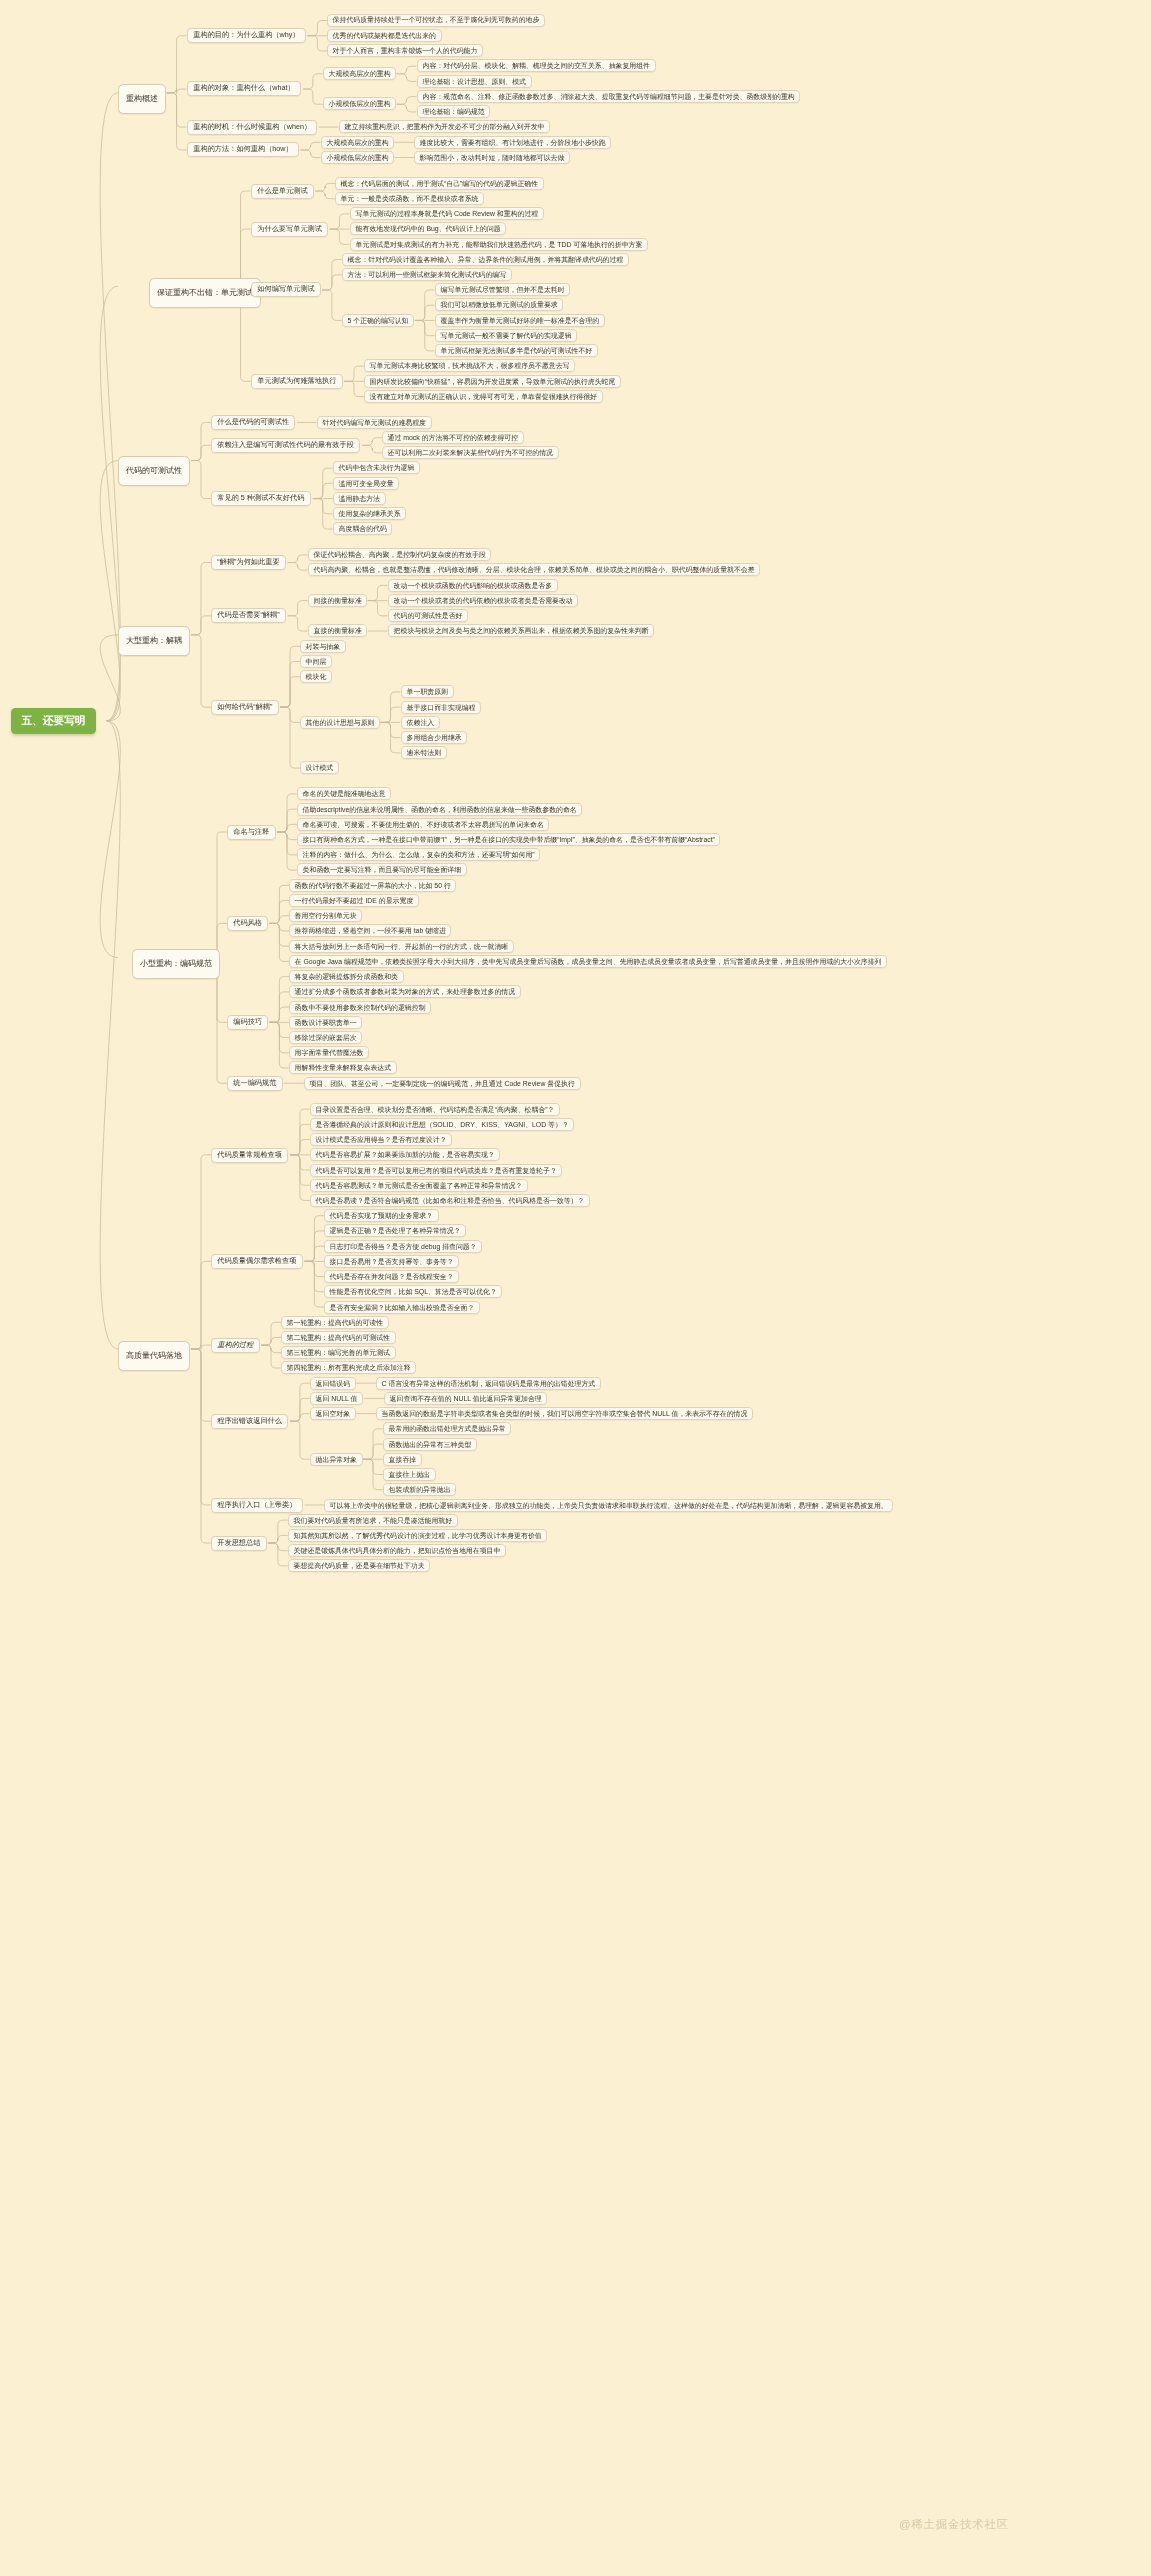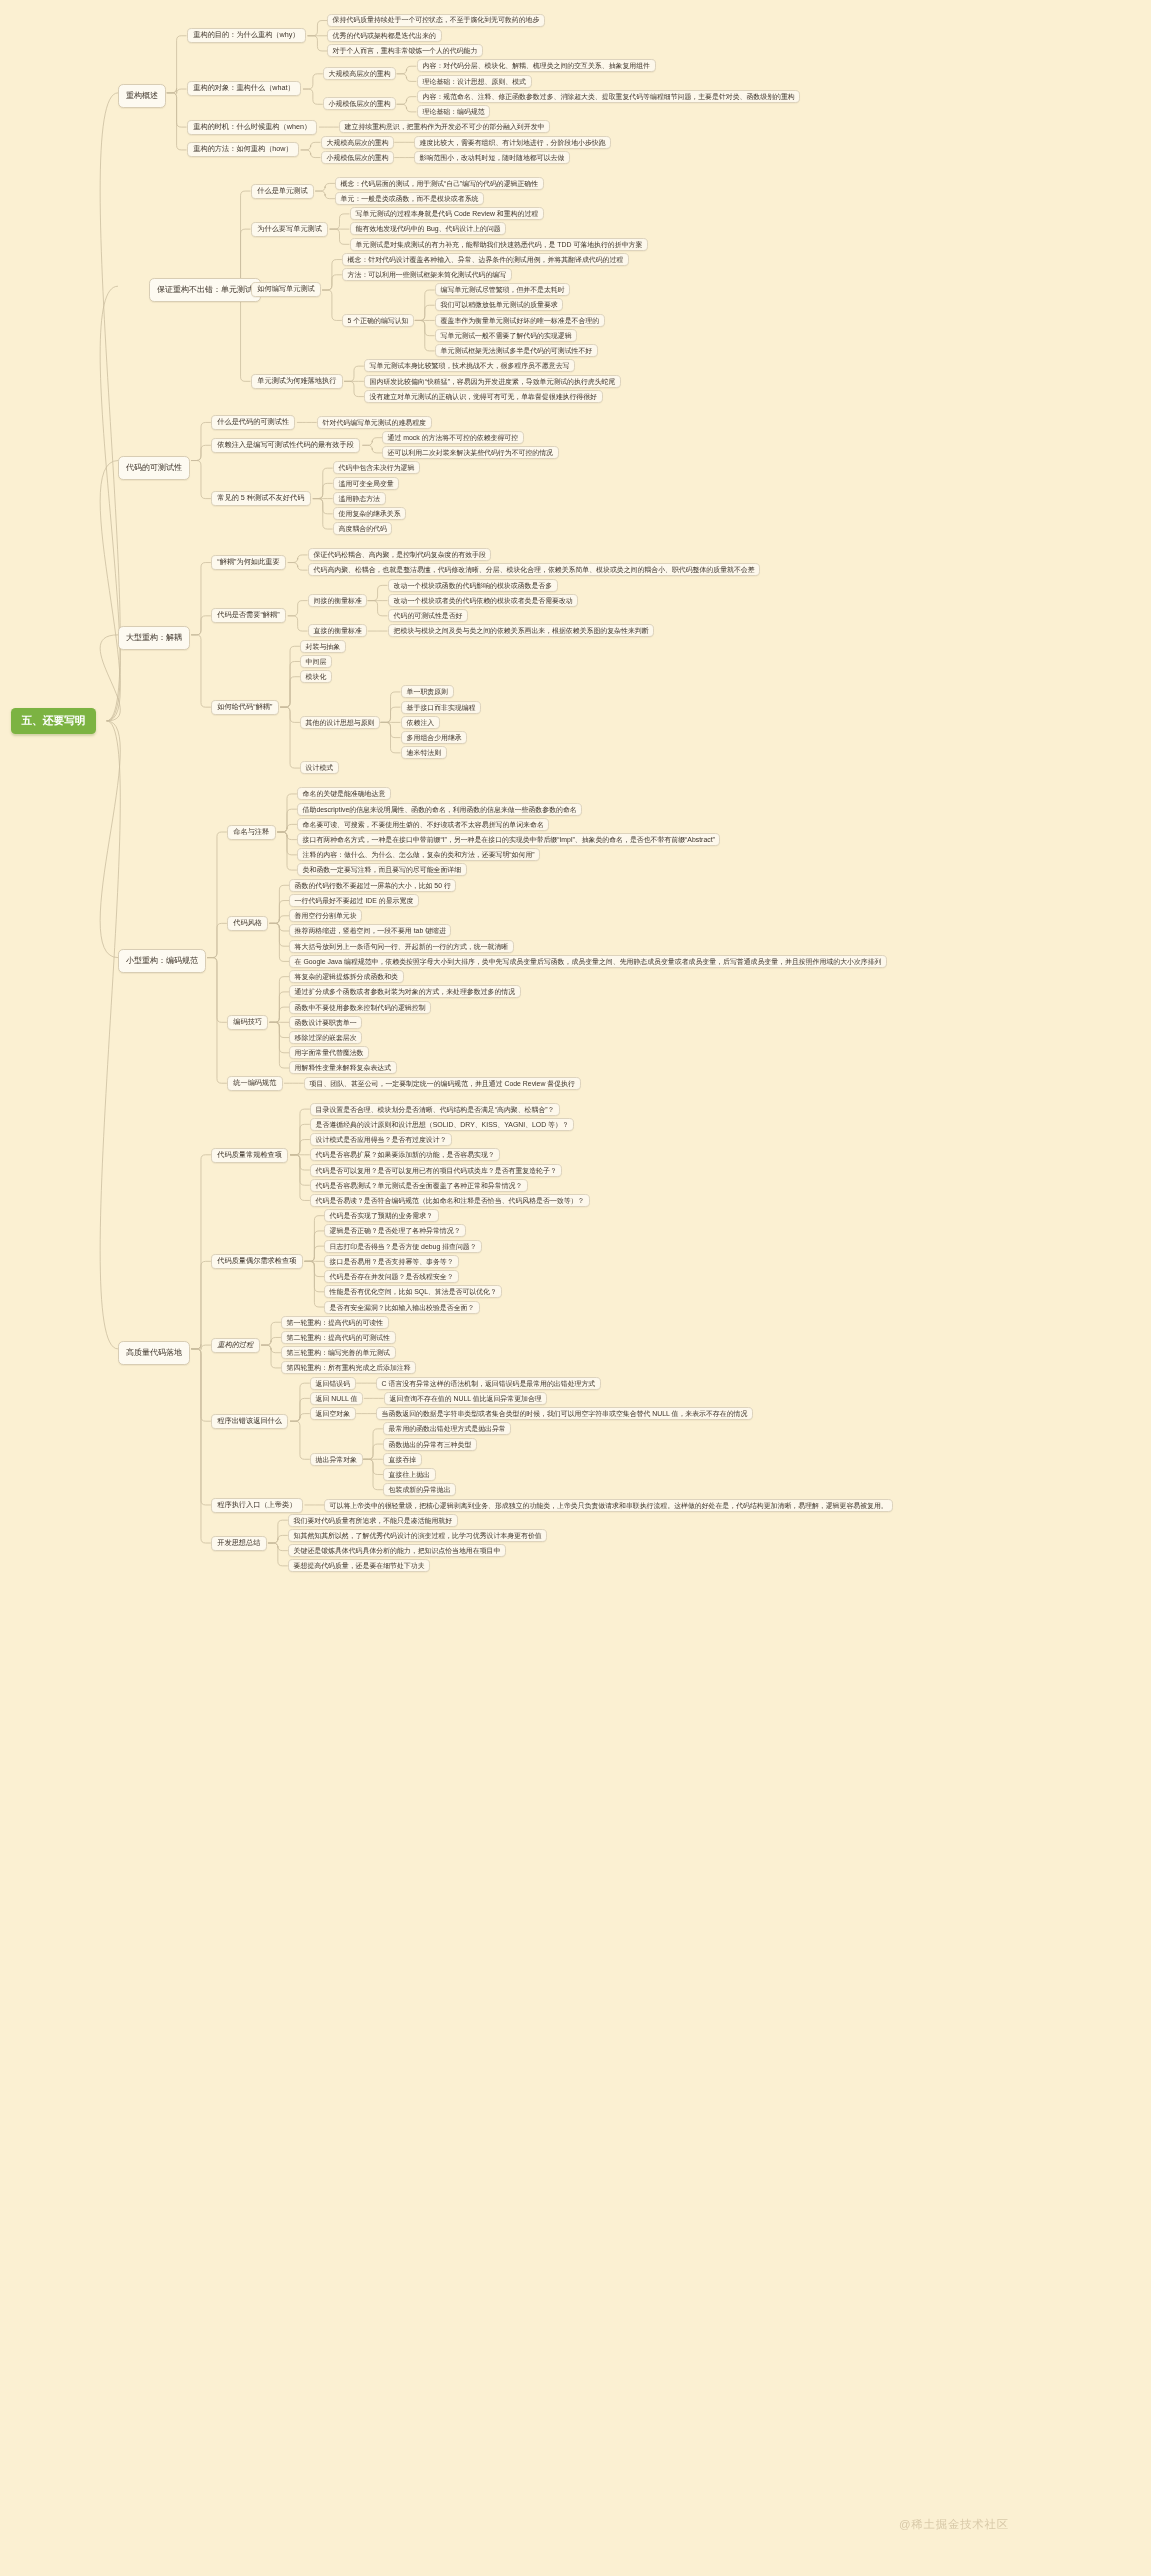--- a/index.html
+++ b/index.html
@@ -23,21 +23,21 @@
     white-space:nowrap;
     display:flex;align-items:center;
     padding:0 4.6px;
     height:13px;
     box-shadow:0 0.8px 0.8px rgba(140,120,80,.10);
   }
   .node.lvl1{
     background:#fdfaf1;
     border:0.8px solid #d8cdb4;
     font-size:8px;
-    height:24px;
+    height:30px;
     padding:0 6.9px;
     border-radius:5.3px;
   }
   .node.lvl2{
     background:#fdf9ee;
     border:0.8px solid #dbd1ba;
     font-size:7.2px;
     height:14.5px;
     padding:0 5.3px;
   }
@@ -279,21 +279,21 @@
     <div class="node " style="left: 300px; top: 640px;">封装与抽象</div>
     <div class="node " style="left: 300px; top: 655px;">中间层</div>
     <div class="node " style="left: 300px; top: 670px;">模块化</div>
     <div class="node " style="left: 300px; top: 716px;">其他的设计思想与原则</div>
     <div class="node " style="left: 401px; top: 685px;">单一职责原则</div>
     <div class="node " style="left: 401px; top: 701px;">基于接口而非实现编程</div>
     <div class="node " style="left: 401px; top: 716px;">依赖注入</div>
     <div class="node " style="left: 401px; top: 731px;">多用组合少用继承</div>
     <div class="node " style="left: 401px; top: 746px;">迪米特法则</div>
     <div class="node " style="left: 300px; top: 761px;">设计模式</div>
-    <div class="node lvl1" style="left: 118px; top: 949px;">小型重构：编码规范</div>
+    <div class="node lvl1" style="left: 132px; top: 949px;">小型重构：编码规范</div>
     <div class="node lvl2" style="left: 227px; top: 825px;">命名与注释</div>
     <div class="node " style="left: 297px; top: 787px;">命名的关键是能准确地达意</div>
     <div class="node " style="left: 297px; top: 803px;">借助descriptive的信息来说明属性、函数的命名，利用函数的信息来做一些函数参数的命名</div>
     <div class="node " style="left: 297px; top: 818px;">命名要可读、可搜索，不要使用生僻的、不好读或者不太容易拼写的单词来命名</div>
     <div class="node " style="left: 297px; top: 833px;">接口有两种命名方式，一种是在接口中带前缀“I”，另一种是在接口的实现类中带后缀“Impl”、抽象类的命名，是否也不带有前缀“Abstract”</div>
     <div class="node " style="left: 297px; top: 848px;">注释的内容：做什么、为什么、怎么做，复杂的类和方法，还要写明“如何用”</div>
     <div class="node " style="left: 297px; top: 863px;">类和函数一定要写注释，而且要写的尽可能全面详细</div>
     <div class="node lvl2" style="left: 227px; top: 916px;">代码风格</div>
     <div class="node " style="left: 289px; top: 879px;">函数的代码行数不要超过一屏幕的大小，比如 50 行</div>
     <div class="node " style="left: 289px; top: 894px;">一行代码最好不要超过 IDE 的显示宽度</div>

